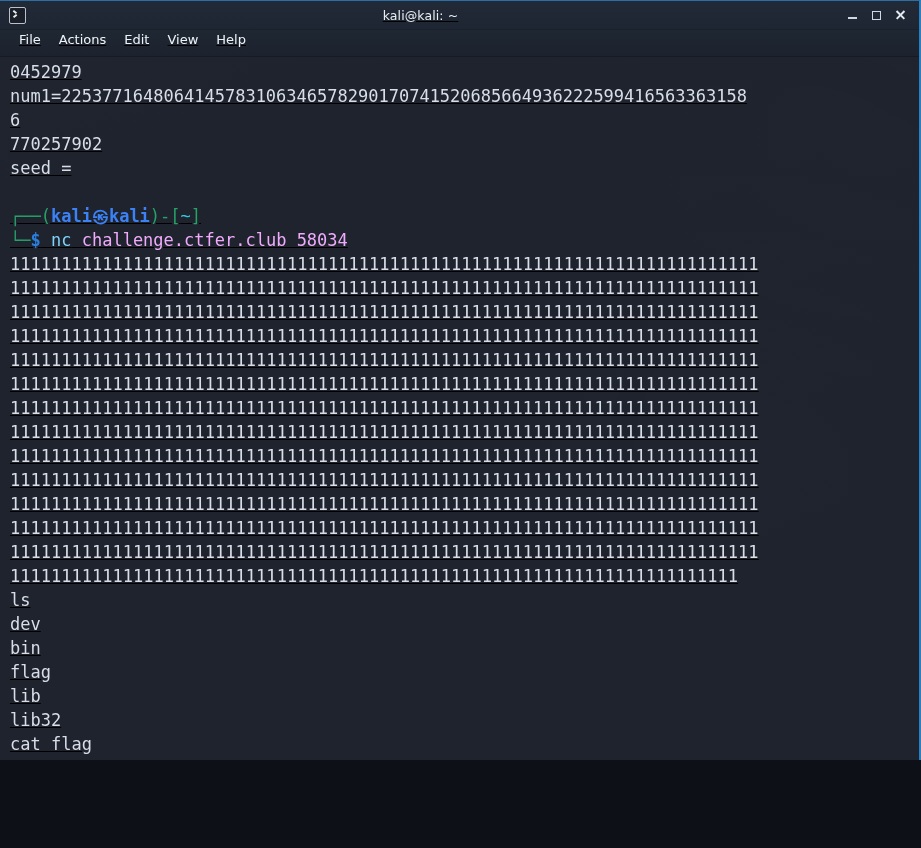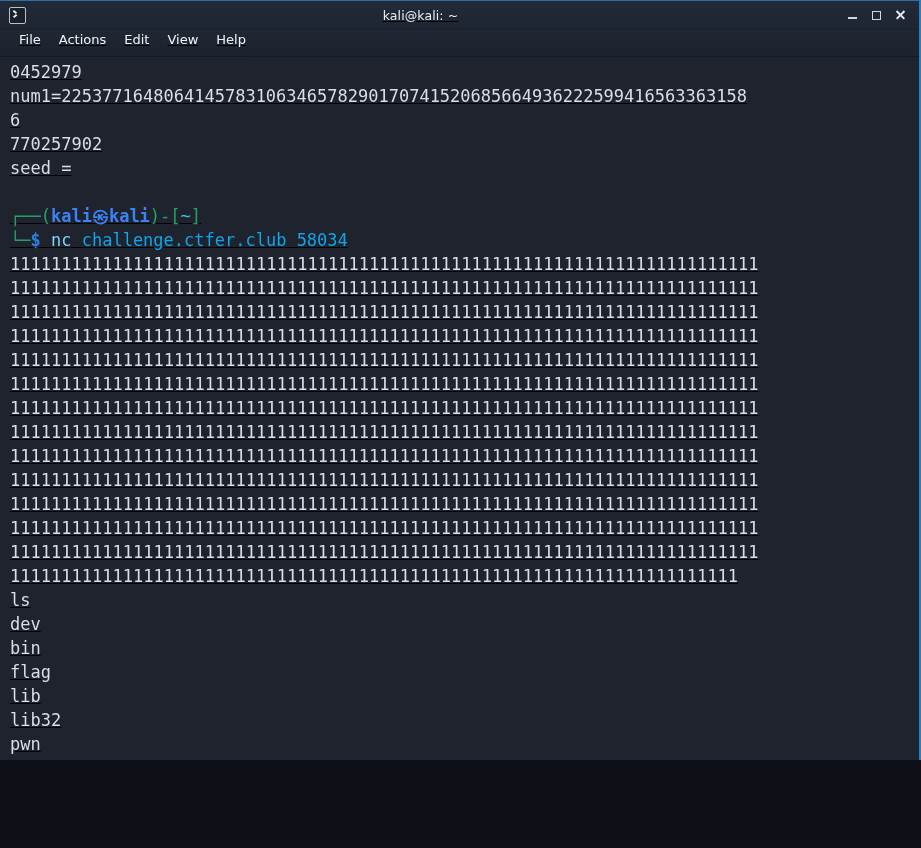--- a/index.html
+++ b/index.html
@@ -185,21 +185,21 @@
   }
   .tline.ones {
     letter-spacing: 0.02px;
   }
   .blank { height: 24px; }
   .c-blue  { color: #3b82f6; font-weight: bold; }
   .c-green { color: #26a269; }
   .c-cyan  { color: #33c7de; }
   .c-dollarblue { color: #2a7fde; font-weight: bold; }
   .cmd-green { color: #7dd3fc; }
-  .cmd-white { color: #0ea5e9; }
+  .cmd-white { color: #f0abfc; }
 
   .cursor {
     display: inline-block;
     width: 10px;
     height: 19px;
     background: #d8dee9;
     vertical-align: -3px;
   }
 </style>
 </head>
@@ -258,19 +258,18 @@
     <div class="tline ones">1111111111111111111111111111111111111111111111111111111111111111111111111</div>
     <div class="tline ones">1111111111111111111111111111111111111111111111111111111111111111111111111</div>
     <div class="tline ones">11111111111111111111111111111111111111111111111111111111111111111111111</div>
 
     <div class="tline">ls</div>
     <div class="tline">dev</div>
     <div class="tline">bin</div>
     <div class="tline">flag</div>
     <div class="tline">lib</div>
     <div class="tline">lib32</div>
-    <div class="tline">pwn</div>
     <div class="tline">cat flag</div>
     <div class="tline">flag{47ab29f5-936e-42d1-b59f-a0eeb1acf285}</div>
     <div class="tline"><span class="cursor"></span></div>
 
   </div>
 </div>
 
 </body></html>

